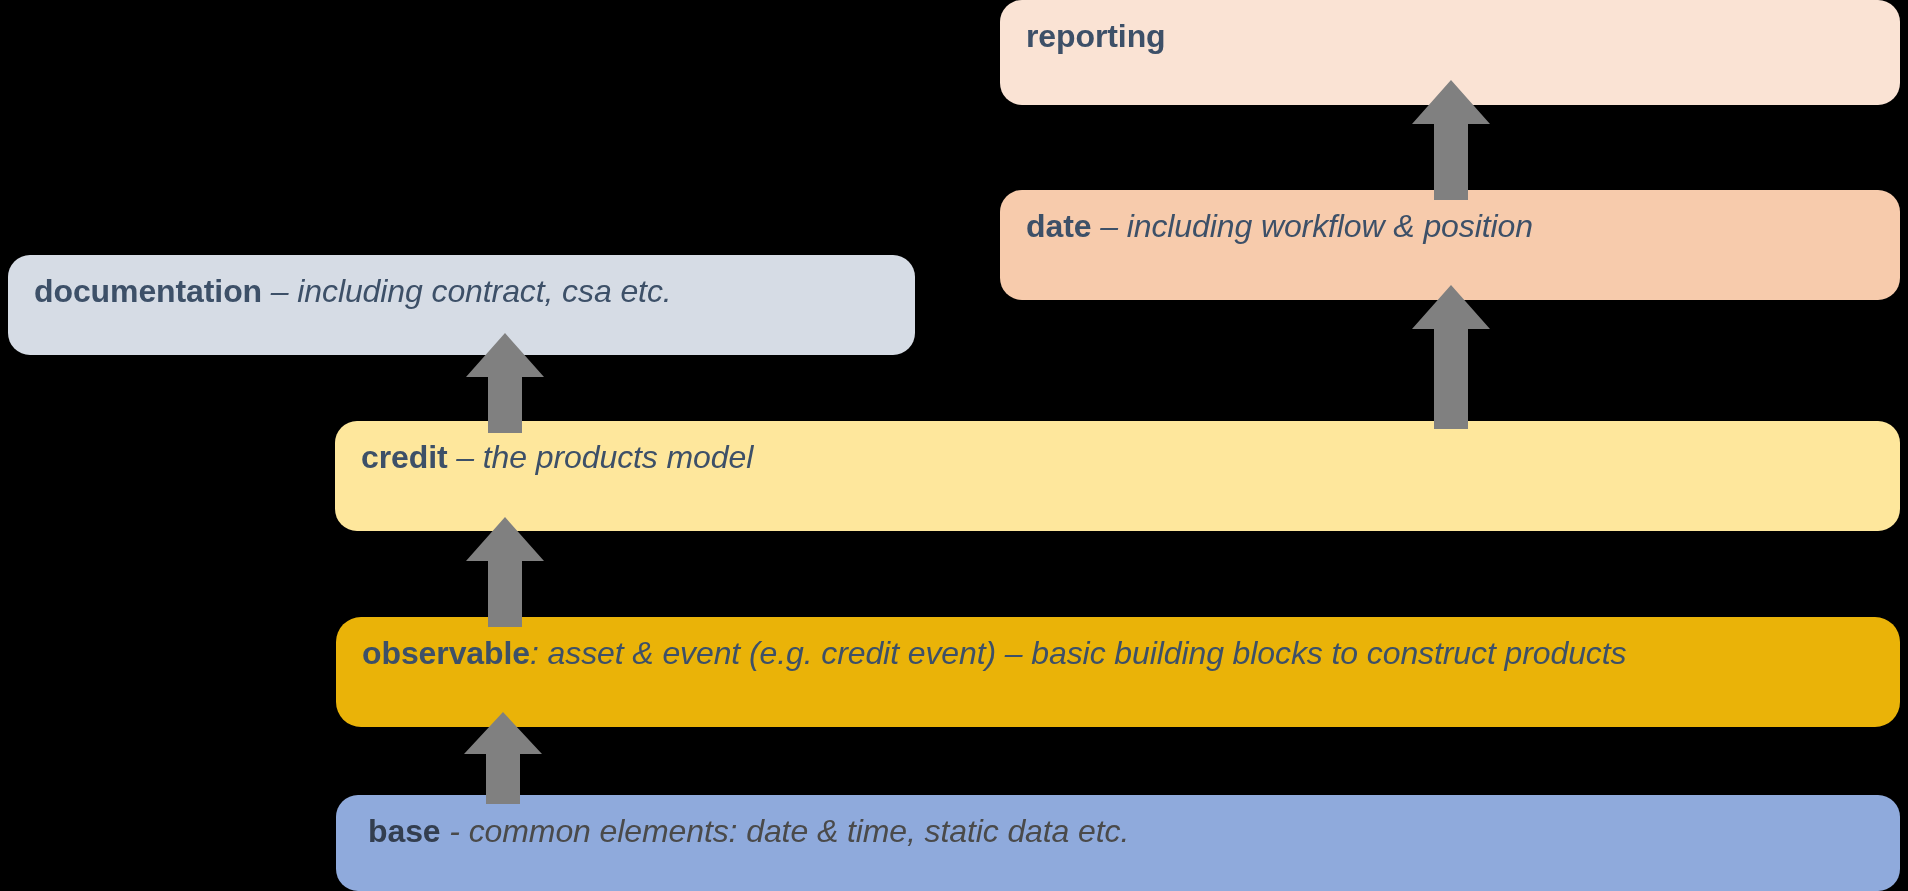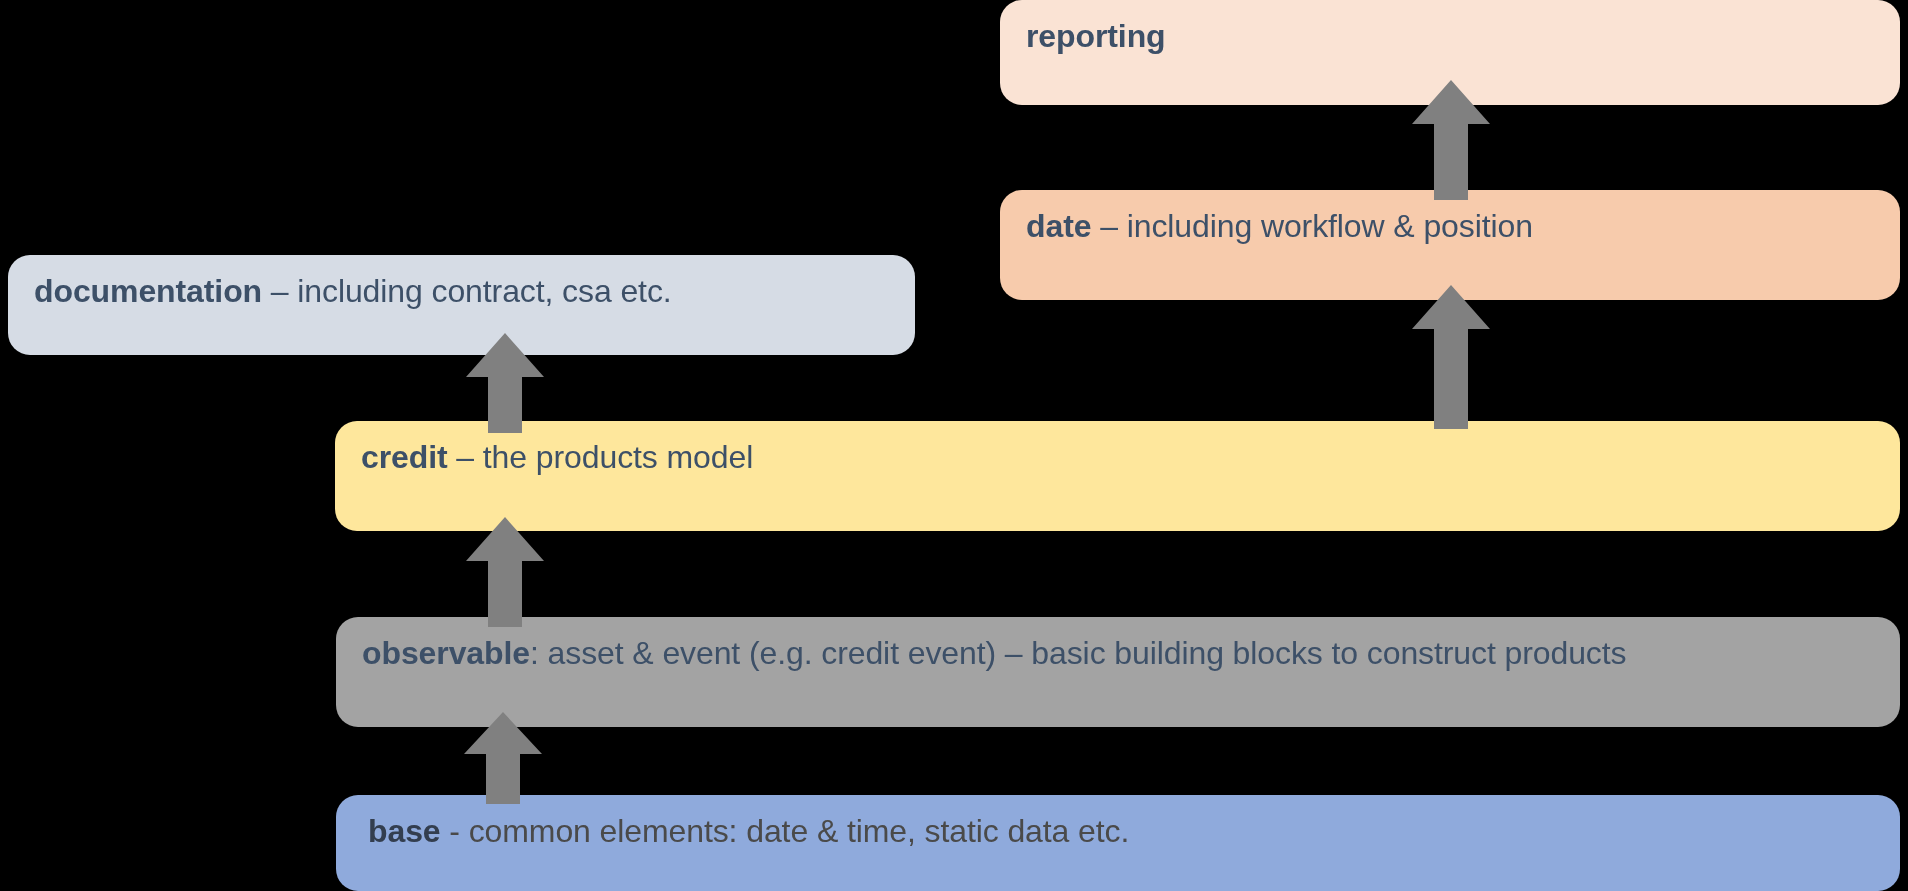--- a/index.html
+++ b/index.html
@@ -34,20 +34,21 @@
     letter-spacing: -0.1px;
   }
   .layer-label .kw {
     font-weight: bold;
     color: #3D5068;
     margin-top: 16px;
   }
   .layer-label .rest {
     font-weight: normal;
     color: #3D5068;
+    font-style: italic;
   }
   
   #box-base .layer-label .rest {
     color: #4A4A4A;
   }
   #box-base .layer-label .kw {
     color: #333E4F;
   }
   
   .arrow {
@@ -80,21 +81,21 @@
       <span class="kw">documentation</span><span class="rest"> – including contract, csa etc.</span>
     </div>
   </div>
 
   <div class="layer-box" id="box-product" style="left:335px; top:421px; width:1565px; height:110px; background:#FEE79C;">
     <div class="layer-label">
       <span class="kw">credit</span><span class="rest"> – the products model</span>
     </div>
   </div>
 
-  <div class="layer-box" id="box-observable" style="left:336px; top:617px; width:1564px; height:110px; background:#a3a3a3;">
+  <div class="layer-box" id="box-observable" style="left:336px; top:617px; width:1564px; height:110px; background:#eab308;border-radius:25px;">
     <div class="layer-label">
       <span class="kw">observable</span><span class="rest">: asset &amp; event (e.g. credit event) – basic building blocks to construct products</span>
     </div>
   </div>
 
   <div class="layer-box" id="box-base" style="left:336px; top:795px; width:1564px; height:96px; background:#8FAADC;padding-left:32px;">
     <div class="layer-label">
       <span class="kw">base</span><span class="rest"> - common elements: date &amp; time, static data etc.</span>
     </div>
   </div>

